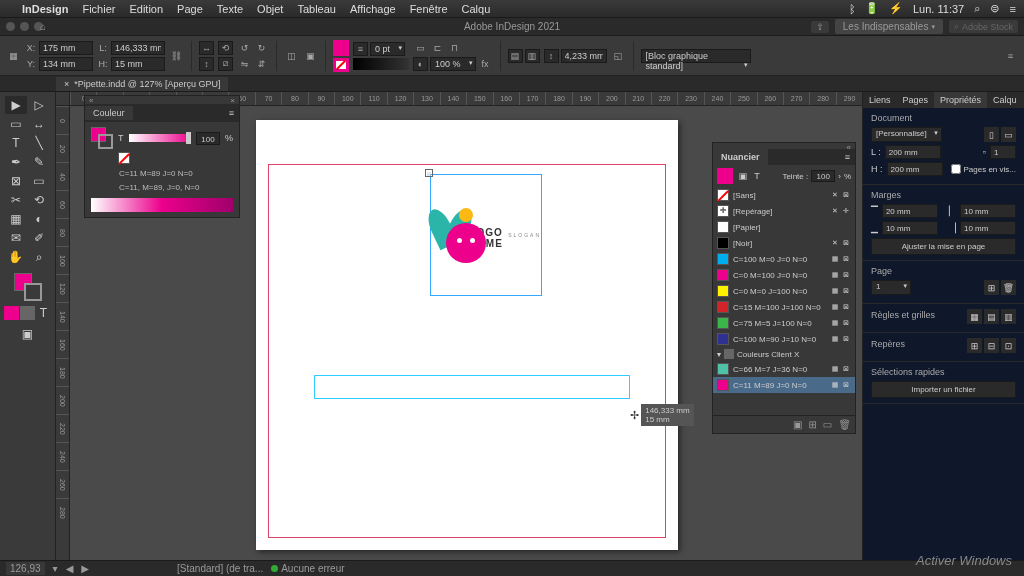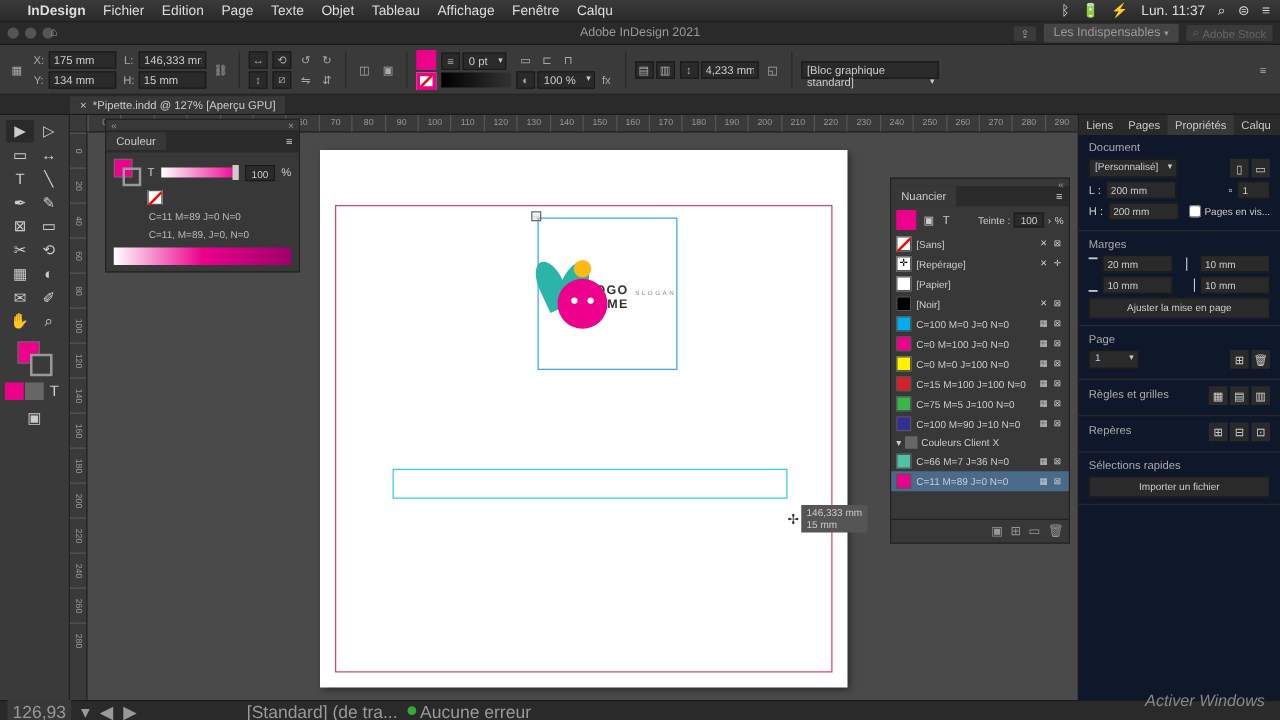--- a/index.html
+++ b/index.html
@@ -62,21 +62,21 @@
 .face::before{left:11px}.face::after{right:11px}
 .logo-text{margin-top:6px;font-size:10px;font-weight:bold;color:#333;letter-spacing:1px}
 .logo-slogan{font-size:5px;color:#888;letter-spacing:2px}
 .text-frame{position:absolute;top:283px;left:258px;width:316px;height:24px;border:1px solid #3cf}
 .cursor-tip{position:absolute;top:312px;left:574px;display:flex;align-items:center;gap:2px}
 .cursor-tip .cross{color:#333;font-size:11px}
 .cursor-tip .tip{background:#555;padding:2px 4px;font-size:8px;color:#ccc}
 .swatches-panel{position:absolute;top:50px;right:6px;width:144px;background:#383838;border:1px solid #222;font-size:9px}
 .swatches-panel .handle{height:6px;display:flex;justify-content:flex-end;padding-right:4px;color:#999;font-size:8px}
 .swatches-panel .tabs{display:flex;background:#2a2a2a}
-.swatches-panel .tab2{padding:3px 8px;background:#383838;font-weight:normal}
+.swatches-panel .tab2{padding:3px 8px;background:#383838;font-weight:bold}
 .swatches-panel .hdr{display:flex;align-items:center;padding:3px 4px;gap:4px}
 .swatches-panel .hdr .sw-mini{width:16px;height:16px;background:#ec008c}
 .swatches-panel .hdr .sw-icons{display:flex;gap:2px}
 .swatches-panel .hdr .sw-icons span{width:12px;height:12px;display:flex;align-items:center;justify-content:center;font-size:9px}
 .swatches-panel .tint-row{display:flex;align-items:center;padding:0 4px 3px;gap:3px;font-size:8px}
 .swatches-panel .tint-row input{width:24px;height:12px;background:#2a2a2a;border:1px solid #1a1a1a;color:#ccc;font-size:8px;text-align:center}
 .sw-list{max-height:200px;overflow:hidden}
 .sw-item{display:flex;align-items:center;padding:2px 4px;gap:4px;font-size:8px;height:16px}
 .sw-item.sel{background:#4a6a8a}
 .sw-item .chip{width:12px;height:12px;border:1px solid #555;flex-shrink:0}
@@ -108,21 +108,21 @@
 .rp-label{color:#aaa;font-size:9px;margin-bottom:4px}
 .rp-row{display:flex;align-items:center;gap:4px;margin-bottom:3px}
 .rp-input{background:#2a2a2a;border:1px solid #1a1a1a;color:#ccc;padding:1px 3px;width:56px;height:14px;font-size:8px}
 .rp-select{background:#2a2a2a;border:1px solid #1a1a1a;padding:1px 4px;height:15px;font-size:8px;position:relative;padding-right:14px}
 .rp-select::after{content:'▾';position:absolute;right:3px;font-size:7px}
 .rp-btn{background:#2a2a2a;border:1px solid #1a1a1a;padding:3px;text-align:center;font-size:8px;width:100%;margin-top:3px}
 .rp-icons{display:flex;gap:2px;margin-left:auto}
 .rp-icons span{width:15px;height:15px;background:#2a2a2a;display:flex;align-items:center;justify-content:center;font-size:9px}
 .rp-check{display:flex;align-items:center;gap:3px;font-size:8px}
 .rp-check input{width:10px;height:10px}
-.status-bar{position:absolute;bottom:0;left:0;right:0;height:16px;background:#2a2a2a;display:flex;align-items:center;padding:0 6px;gap:8px;font-size:14px;color:#999;border-top:1px solid #1a1a1a}
+.status-bar{position:absolute;bottom:0;left:0;right:0;height:16px;background:#2a2a2a;display:flex;align-items:center;padding:0 6px;gap:8px;font-size:10px;color:#999;border-top:1px solid #1a1a1a}
 .status-bar .zoom{background:#383838;padding:1px 4px}
 .status-bar .errs{display:flex;align-items:center;gap:3px}
 .status-bar .errs .dot{width:7px;height:7px;border-radius:50%;background:#3a3}
 .watermark{position:absolute;bottom:8px;right:12px;color:#888;font-size:13px;font-style:italic}
 </style>
 </head>
 <body>
 
 <div class="mac-menubar">
   <span class="apple"></span>

